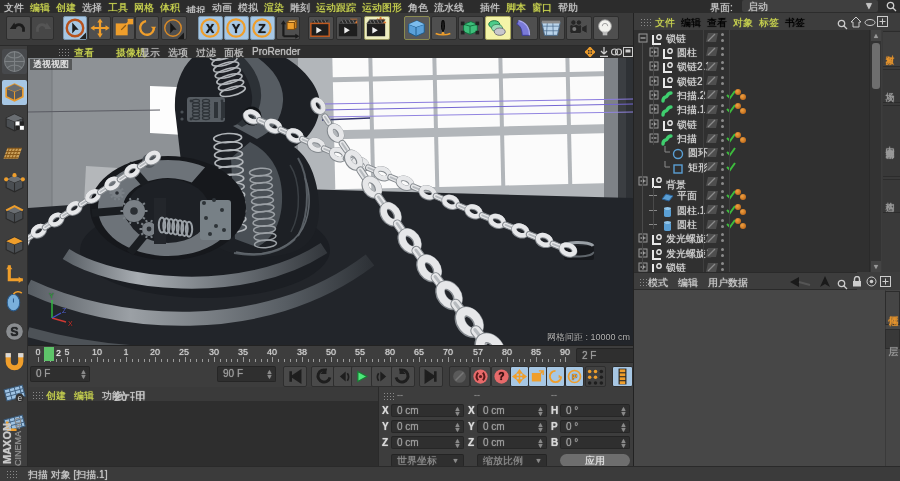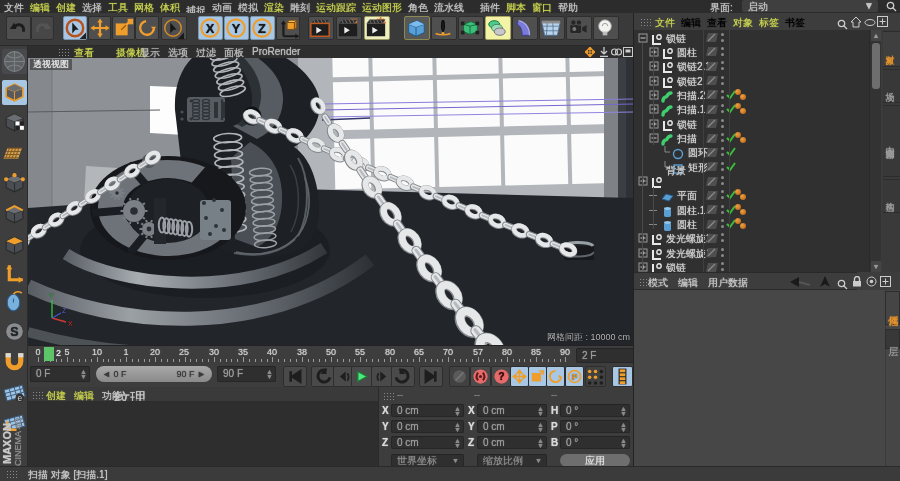--- a/index.html
+++ b/index.html
@@ -836,21 +836,20 @@
     <div style="position:absolute;left:519.8px;bottom:1px;width:1px;height:3px;background:#9a9a9a"></div>
     <div style="position:absolute;left:525.7px;bottom:1px;width:1px;height:3px;background:#9a9a9a"></div>
     <div style="position:absolute;left:531.5px;bottom:1px;width:1px;height:3px;background:#9a9a9a"></div>
     <div style="position:absolute;left:537.4px;bottom:1px;width:1px;height:5px;background:#9a9a9a"></div>
     <div style="position:absolute;left:16px;top:1px;width:10px;height:14px;background:#5ec46a"></div>
     <span style="position:absolute;left:28px;top:2px;font-size:9px;color:#e8e8e8">2</span>
     <div class="ibox" style="left:548px;top:2px;width:84px;height:15px;line-height:13px">2 F<span class="spin">▲<br>▼</span></div>
   </div>
 <div class="abs" style="left:28px;top:363px;width:605px;height:24px;background:#3d3d3d">
     <div class="ibox" style="left:2px;top:3px;width:60px;height:16px">0 F<span class="spin">▲<br>▼</span></div>
-    <div style="position:absolute;left:68px;top:3px;width:116px;height:16px;border-radius:8px;background:linear-gradient(#a8a8a8,#8a8a8a);color:#3a3a3a;font-size:9px;line-height:16px"><span style="margin-left:6px">◄ 0 F</span><span style="float:right;margin-right:6px">90 F ►</span></div>
     <div class="ibox" style="left:189px;top:3px;width:59px;height:16px">90 F<span class="spin">▲<br>▼</span></div>
     <div style="position:absolute;left:255px;top:3px;width:24px;height:21px;background:#4a4a4a;border-radius:2px;border:1px solid #2e2e2e"><svg width="100%" height="19" viewBox="0 0 24 22">
         <path d="M7 5 v12 M18 5 l-9 6 9 6z" stroke="#1e1e1e" stroke-width="3" fill="#1e1e1e"></path>
       </svg></div>
     <div style="position:absolute;left:283px;top:3px;width:24px;height:21px;background:#4a4a4a;border-radius:2px;border:1px solid #2e2e2e"><svg width="100%" height="19" viewBox="0 0 24 22">
         <path d="M16 4 a7 7 0 1 0 4 8" fill="none" stroke="#1e1e1e" stroke-width="3.4"></path>
         <path d="M16 1 v7 h-7z" fill="#1e1e1e"></path>
       </svg></div>
     <div style="position:absolute;left:305px;top:3px;width:22px;height:21px;background:#4a4a4a;border-radius:2px;border:1px solid #2e2e2e"><svg width="100%" height="19" viewBox="0 0 24 22">
         <path d="M14 5 l-7 6 7 6z" fill="#1e1e1e"></path>
@@ -1143,21 +1142,21 @@
           <path d="M1 5 L4 8 L9 1" stroke="#3dbb3d" stroke-width="2" fill="none"></path>
         </svg>
         <svg style="position:absolute;left:4px;top:146.0px" width="10" height="10" viewBox="0 0 10 10">
           <rect x="1" y="1" width="8" height="8" fill="none" stroke="#999"></rect>
           <path d="M2.5 5 h5 M5 2.5 v5" stroke="#ccc"></path>
         </svg>
         <span style="position:absolute;left:16px;top:145.0px"><svg width="13" height="12" viewBox="0 0 13 12">
             <path d="M3 1 V10 H11" stroke="#e8e8e8" stroke-width="2" fill="none"></path>
             <circle cx="9" cy="3" r="2.2" fill="none" stroke="#e8e8e8" stroke-width="1.4"></circle>
           </svg></span>
-        <span style="position:absolute;left:32px;top:134px;font-size:10px;color:#d2d2d2">背景</span>
+        <span style="position:absolute;left:32px;top:148px;font-size:10px;color:#d2d2d2">背景</span>
         <svg style="position:absolute;left:72px;top:146.5px" width="12" height="9" viewBox="0 0 12 9">
           <polygon points="2,0 12,0 10,9 0,9" fill="#4e4e4e"></polygon>
           <line x1="2" y1="8" x2="9" y2="1" stroke="#8a8a8a" stroke-width="1.2"></line>
         </svg>
         <div style="position:absolute;left:87px;top:146.0px;width:3px;height:3px;border-radius:2px;background:#8a8a8a"></div>
         <div style="position:absolute;left:87px;top:152.0px;width:3px;height:3px;border-radius:2px;background:#8a8a8a"></div>
         <div style="position:absolute;left:15px;top:165.3px;width:8px;height:1px;background:#8a8a8a"></div>
         <span style="position:absolute;left:27px;top:159.3px"><svg width="13" height="12" viewBox="0 0 13 12">
             <polygon points="1,8 5,3 12,5 8,10" fill="#5a9fd4" stroke="#2a5f94"></polygon>
           </svg></span>

